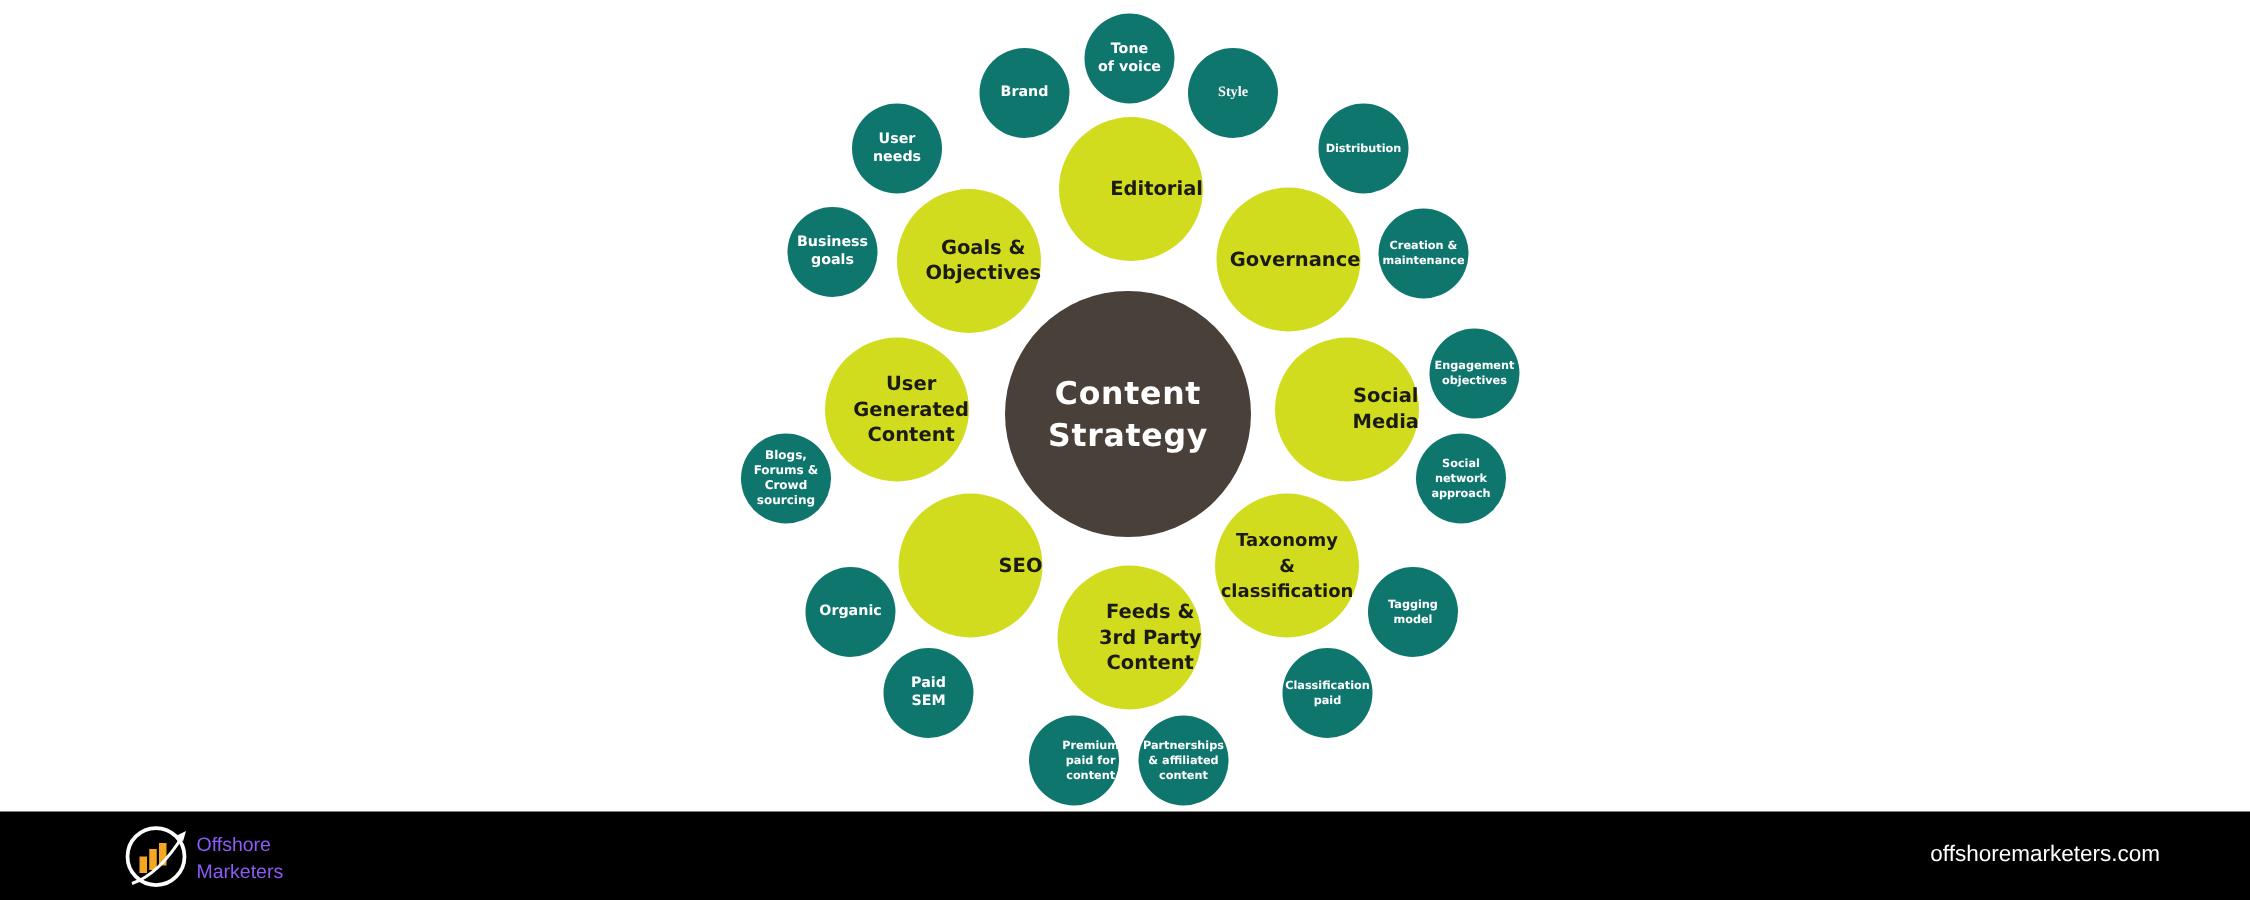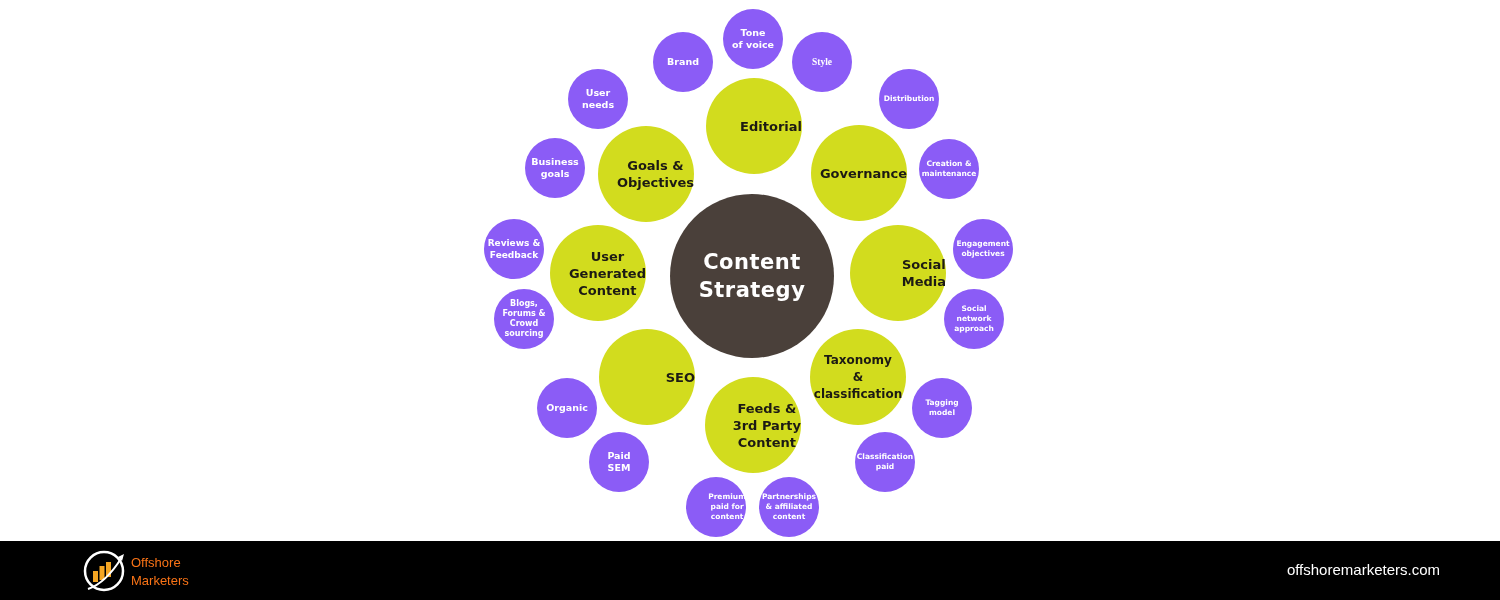--- a/index.html
+++ b/index.html
@@ -7,27 +7,27 @@
     body { position: relative; font-family: "DejaVu Sans", sans-serif; }
     .stage { position: absolute; left: 0; top: 0; width: 1500px; height: 541px; background: #ffffff; }
     .node {
       position: absolute; border-radius: 50%;
       display: flex; align-items: center; justify-content: center;
       text-align: center; font-weight: bold;
     }
     .node span { white-space: pre-line; display: block; }
     .center { background: #4a403a; color: #ffffff; font-size: 21px; line-height: 28px; letter-spacing: 0.5px; }
     .primary { background: #d2dc1e; color: #1c1a14; font-size: 13px; line-height: 17px; justify-content: flex-end; }
-    .secondary { background: #8b5cf6; color: #ffffff; font-size: 9.5px; line-height: 12px; }
+    .secondary { background: #0f766e; color: #ffffff; font-size: 9.5px; line-height: 12px; }
     .secondary.tiny { font-size: 7.5px; line-height: 10px; }
     .footer {
       position: absolute; left: 0; top: 541px; width: 1500px; height: 59px; background: #000000;
     }
     .logo { position: absolute; left: 82px; top: 8px; width: 44px; height: 44px; }
-    .brand { position: absolute; left: 131px; top: 13px; color: #f97316; font-family: "Liberation Sans", sans-serif; font-size: 13px; line-height: 18px; }
+    .brand { position: absolute; left: 131px; top: 13px; color: #8b5cf6; font-family: "Liberation Sans", sans-serif; font-size: 13px; line-height: 18px; }
     .site { position: absolute; right: 60px; top: 20px; color: #ffffff; font-family: "Liberation Sans", sans-serif; font-size: 15px; }
   </style>
 </head>
 <body>
 
 <div class="stage">
 
   <div class="node center" style="left:670px;top:194px;width:164px;height:164px;">
     <span>Content
 Strategy</span>
@@ -109,24 +109,20 @@
 &amp; affiliated
 content</span>
   </div>
   <div class="node secondary" style="left:537px;top:378px;width:60px;height:60px;">
     <span>Organic</span>
   </div>
   <div class="node secondary" style="left:589px;top:432px;width:60px;height:60px;">
     <span>Paid
 SEM</span>
   </div>
-  <div class="node secondary" style="left:484px;top:219px;width:60px;height:60px;font-size:9px;">
-    <span>Reviews &amp;
-Feedback</span>
-  </div>
   <div class="node secondary tiny" style="left:494px;top:289px;width:60px;height:60px;font-size:8px;">
     <span>Blogs,
 Forums &amp;
 Crowd
 sourcing</span>
   </div>
   <div class="node secondary" style="left:568px;top:69px;width:60px;height:60px;">
     <span>User
 needs</span>
   </div>

